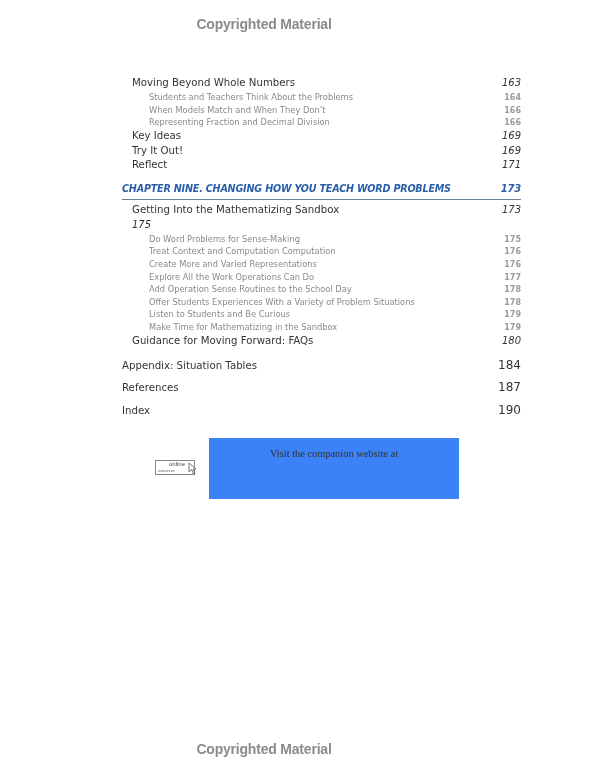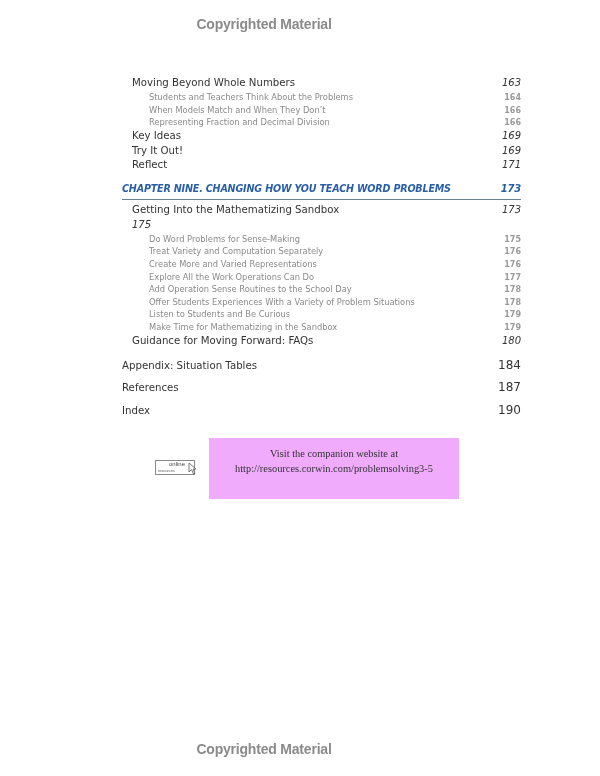--- a/index.html
+++ b/index.html
@@ -27,21 +27,21 @@
     position:absolute; left:0; right:0; top:183px; height:16px;
     display:flex; justify-content:space-between; align-items:baseline;
     font-family:"DejaVu Sans", sans-serif; font-style:italic; font-weight:bold;
     font-size:9.6px; color:#2a5fa8; letter-spacing:-0.2px;
     border-bottom:1.6px solid #6b7f96;
   }
   .chapter .pg { font-size:10px; color:#2a5fa8; }
 
   .resource-box {
     position:absolute; left:209px; top:438px; width:250px; height:61px;
-    background:#f0abfc;
+    background:#3b82f6;
     font-family:"Liberation Serif", serif; font-size:10.4px; color:#333;
     text-align:center; line-height:15px; padding-top:8px; box-sizing:border-box;
   }
   .online-icon {
     position:absolute; left:155px; top:460px; width:40px; height:15px;
     border:1px solid #888; box-sizing:border-box; font-family:"Liberation Sans", sans-serif;
   }
   .online-icon .t1 { position:absolute; right:9px; top:0px; font-size:6px; color:#444; line-height:6px; }
   .online-icon .t2 { position:absolute; left:2px; top:7px; font-size:4px; color:#666; line-height:5px; letter-spacing:-0.1px; }
   .online-icon svg { position:absolute; right:-3px; top:1px; }
@@ -92,21 +92,21 @@
     <span class="pg">173</span>
   </div>
   <div class="row l1" style="top:219px">
     <span class="pg">175</span>
   </div>
   <div class="row l2" style="top:234px">
     <span>Do Word Problems for Sense-Making</span>
     <span class="pg">175</span>
   </div>
   <div class="row l2" style="top:246px">
-    <span>Treat Variety and Computation Separately</span>
+    <span>Treat Context and Computation Computation</span>
     <span class="pg">176</span>
   </div>
   <div class="row l2" style="top:259px">
     <span>Create More and Varied Representations</span>
     <span class="pg">176</span>
   </div>
   <div class="row l2" style="top:272px">
     <span>Explore All the Work Operations Can Do</span>
     <span class="pg">177</span>
   </div>
@@ -148,16 +148,15 @@
 <div class="online-icon">
   <span class="t1">online</span>
   <span class="t2">resources</span>
   <svg width="9" height="13" viewBox="0 0 9 13">
     <path d="M1 1 L1 10 L3.5 7.5 L5.5 12 L7 11.3 L5 7 L8 7 Z" fill="#fff" stroke="#555" stroke-width="0.8"></path>
   </svg>
 </div>
 
 <div class="resource-box">
   <div>Visit the companion website at</div>
-  <div>http://resources.corwin.com/problemsolving3-5</div>
 </div>
 
 <div class="watermark wm-bottom">Copyrighted Material</div>
 
 </body></html>

